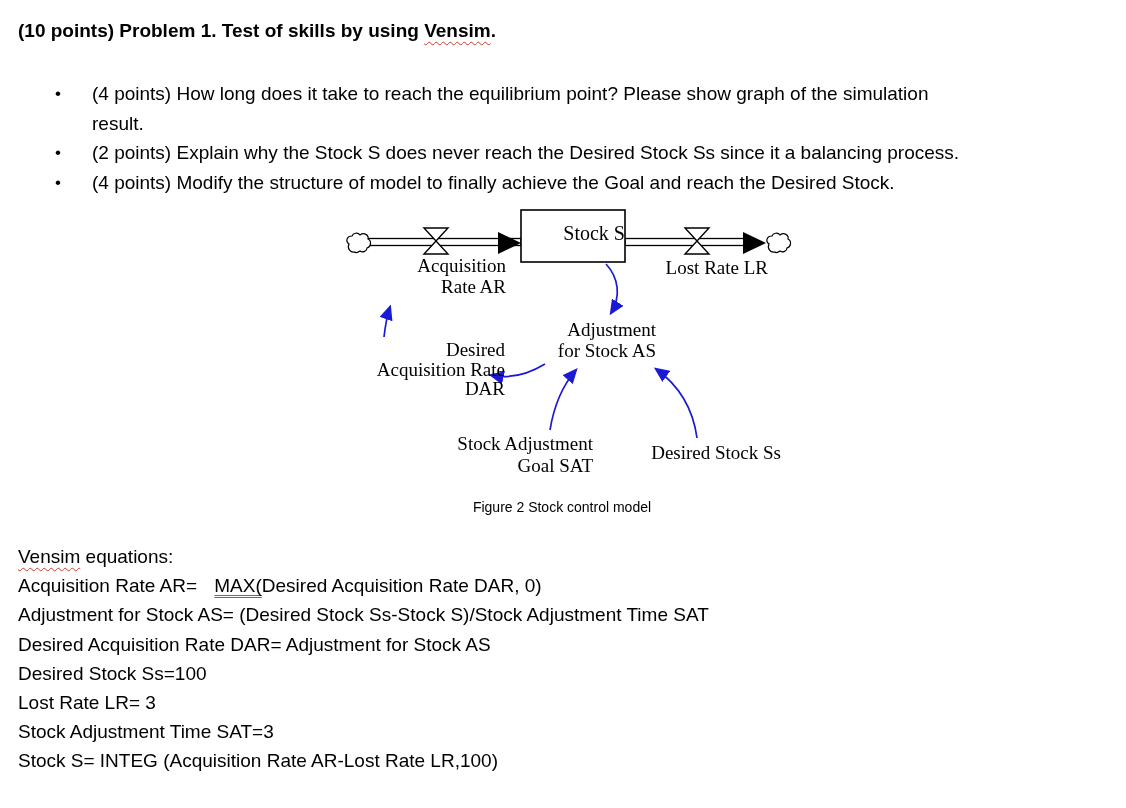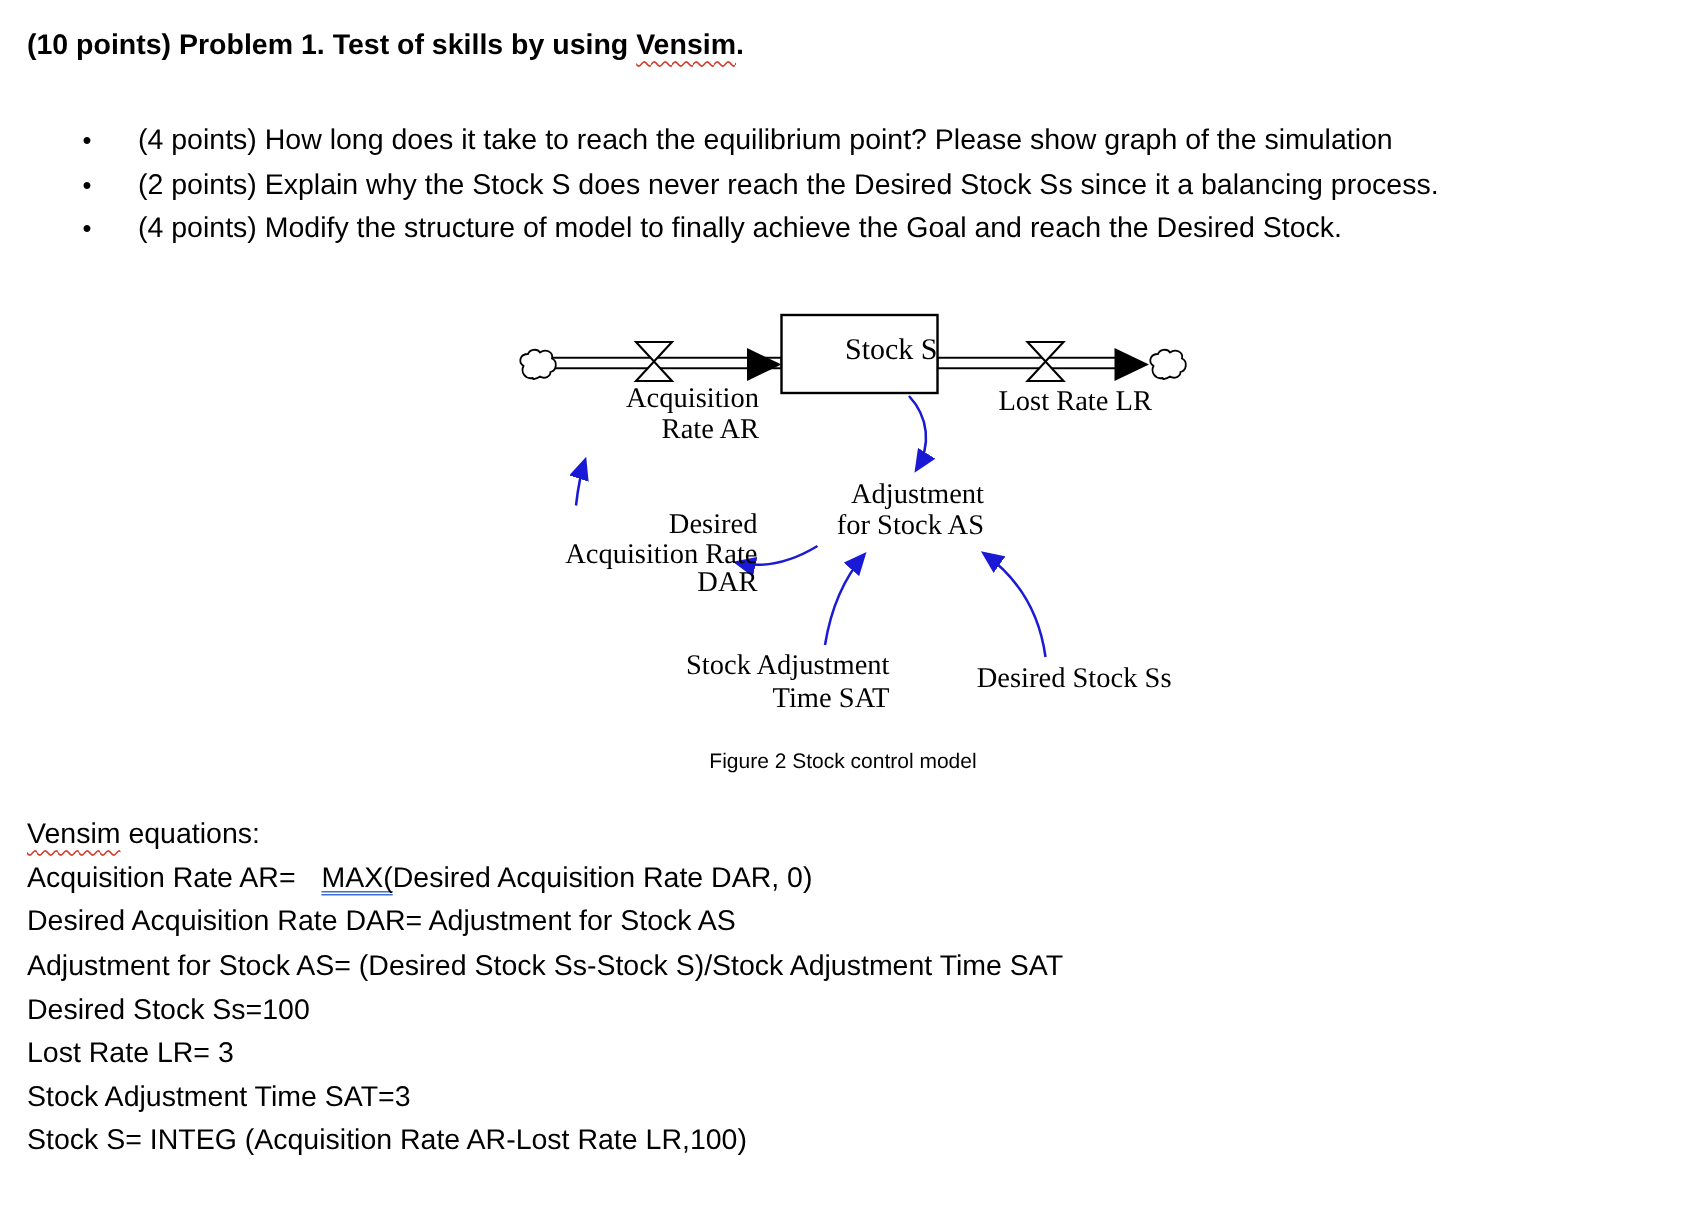--- a/index.html
+++ b/index.html
@@ -67,20 +67,21 @@
 </head>
 <body>
 
 <div class="title"><span>(10 points) Problem 1. Test of skills by using </span><span class="wavy-red">Vensim</span><span>.</span></div>
 
 <div class="bullets">
   <div class="bullet">
     <div class="marker">•</div>
     <div class="btext">
       <div class="bline">(4 points) How long does it take to reach the equilibrium point? Please show graph of the simulation</div>
+      <div class="bline">result.</div>
     </div>
   </div>
   <div class="bullet">
     <div class="marker">•</div>
     <div class="btext">
       <div class="bline">(2 points) Explain why the Stock S does never reach the Desired Stock Ss since it a balancing process.</div>
     </div>
   </div>
   <div class="bullet">
     <div class="marker">•</div>
@@ -134,29 +135,29 @@
     <div>Adjustment</div>
     <div>for Stock AS</div>
   </div>
   <div class="dlabel lab-dar">
     <div>Desired</div>
     <div>Acquisition Rate</div>
     <div>DAR</div>
   </div>
   <div class="dlabel lab-sat">
     <div>Stock Adjustment</div>
-    <div>Time SAT</div>
+    <div>Goal SAT</div>
   </div>
   <div class="dlabel lab-ss">Desired Stock Ss</div>
 </div>
 
 <div class="caption">Figure 2 Stock control model</div>
 
 <div class="equations">
   <div class="eq-line"><span class="wavy-red">Vensim</span><span> equations:</span></div>
   <div class="eq-line"><span>Acquisition Rate AR= </span><span class="dbl-blue">MAX(</span><span>Desired Acquisition Rate DAR, 0)</span></div>
+  <div class="eq-line">Adjustment for Stock AS= (Desired Stock Ss-Stock S)/Stock Adjustment Time SAT</div>
   <div class="eq-line">Desired Acquisition Rate DAR= Adjustment for Stock AS</div>
-  <div class="eq-line">Adjustment for Stock AS= (Desired Stock Ss-Stock S)/Stock Adjustment Time SAT</div>
   <div class="eq-line">Desired Stock Ss=100</div>
   <div class="eq-line">Lost Rate LR= 3</div>
   <div class="eq-line">Stock Adjustment Time SAT=3</div>
   <div class="eq-line">Stock S= INTEG (Acquisition Rate AR-Lost Rate LR,100)</div>
 </div>
 
 </body></html>

